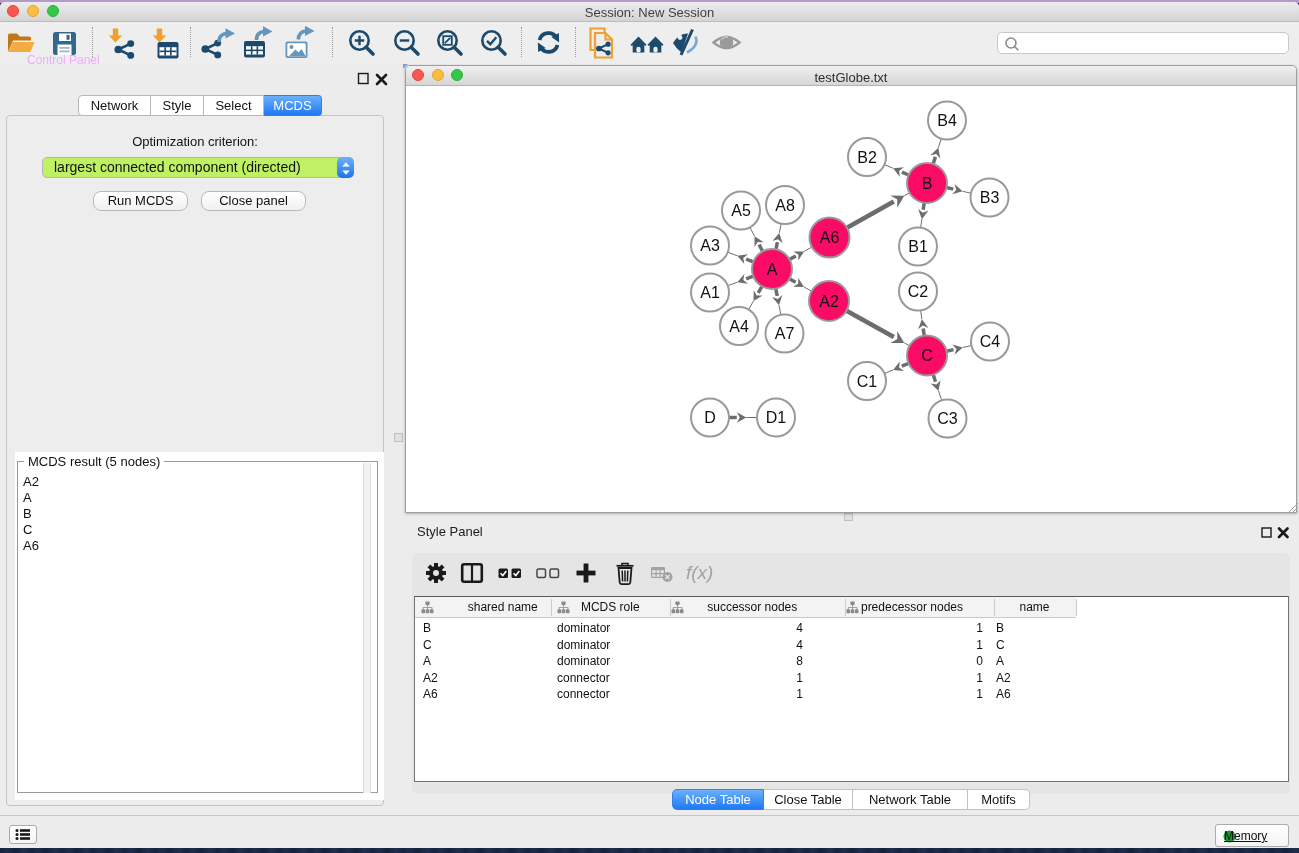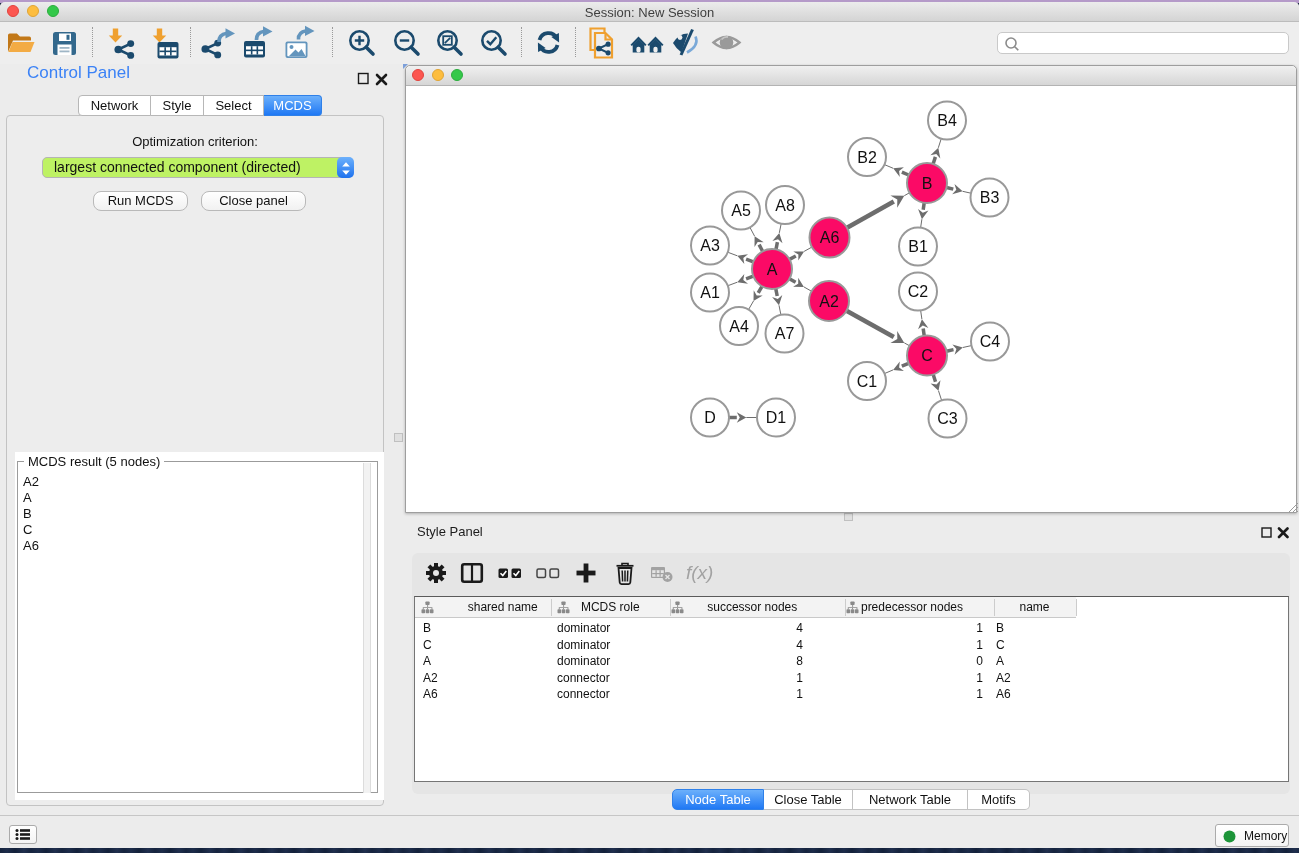--- a/index.html
+++ b/index.html
@@ -9,21 +9,21 @@
 #app{left:0;top:2px;width:1299px;height:846px;background:#ececec;border-radius:5px 5px 0 0;}
 
 #titlebar{left:0;top:2px;width:1299px;height:20px;background:linear-gradient(#ececec,#d4d4d4);border-bottom:1px solid #bcbcbc;border-radius:5px 5px 0 0;}
 .tl{width:12px;height:12px;border-radius:50%;top:3px;}
 #title{width:100%;text-align:center;top:3px;font-size:13px;color:#3f3f3f;}
 
 #toolbar{left:0;top:22px;width:1299px;height:42px;background:#eeeeee;}
 .sep{top:5px;width:1px;height:30px;border-left:1px dotted #9a9a9a;}
 .tbi{top:0;}
 #searchbox{left:997px;top:10px;width:292px;height:22px;background:#fff;border:1px solid #c9c9c9;border-radius:5px;}
-#cpTitle{left:27px;top:63px;font-size:17px;color:#3b82f6;}
+#cpTitle{left:27px;top:53px;font-size:12px;color:#f0abfc;}
 #cpPanel{left:6px;top:115px;width:378px;height:691px;background:#ededed;border:1px solid #c3c3c3;border-radius:4px;}
 .tab{top:95px;height:21px;border:1px solid #b7b7b7;background:#fff;font-size:13px;color:#111;text-align:center;line-height:20px;}
 .tabsel{background:linear-gradient(#6cb0fb,#1f78f4);color:#fff;border-color:#2f80e8;}
 #optlabel{left:6px;top:134px;width:378px;text-align:center;font-size:13px;color:#111;}
 #combo{left:42px;top:157px;width:311px;height:21px;background:#bef264;border:1px solid #b5b5b5;border-radius:5px;font-size:14px;color:#111;line-height:19px;padding-left:11px;}
 #comboBtn{left:337px;top:157px;width:17px;height:21px;border-radius:5px;background:linear-gradient(#6db1fc,#1e72ee);}
 .btn{top:191px;height:20px;background:linear-gradient(#ffffff,#f1f1f1);border:1px solid #b9b9b9;border-radius:8px;font-size:13px;color:#111;text-align:center;line-height:18px;}
 #resultWhite{left:15px;top:452px;width:369px;height:348px;background:#fff;}
 #fieldset{left:2px;top:9px;width:361px;height:332px;border:1px solid #9b9b9b;}
 #legend{left:6px;top:-8px;background:#fff;padding:0 4px;font-size:13px;color:#111;}
@@ -228,20 +228,21 @@
 </div>
 
 <div class="abs" style="left:394px;top:433px;width:9px;height:9px;background:#e0e0e0;border:1px solid #c0c0c0;"></div>
 <div class="abs" style="left:844px;top:513px;width:9px;height:8px;background:#e0e0e0;border:1px solid #c0c0c0;"></div>
 
 <div class="abs" id="netwin">
   <div class="abs" id="nettitle">
     <div class="abs tl" style="left:6px;top:3px;background:#fc5650;border:1px solid #e1433e;"></div>
     <div class="abs tl" style="left:25.5px;top:3px;background:#fdbd3e;border:1px solid #e0a434;"></div>
     <div class="abs tl" style="left:45px;top:3px;background:#34c84a;border:1px solid #2bad3d;"></div>
+    <div class="abs" id="nettext">testGlobe.txt</div>
   </div>
   <svg class="abs" style="left:-1px;top:19px;" width="890" height="426" viewBox="0 0 890 426">
       <g stroke="#6d6d6d" fill="#6d6d6d">
 <line x1="348.3" y1="191.1" x2="341.1" y2="193.8" stroke-width="3.5"></line>
 <polygon stroke="none" points="332.3,197.2 339.3,188.9 338.3,194.9 343.0,198.7"></polygon>
 <line x1="332.3" y1="197.2" x2="323.2" y2="200.6" stroke-width="1"></line>
 <line x1="348.3" y1="176.9" x2="341.1" y2="174.2" stroke-width="3.5"></line>
 <polygon stroke="none" points="332.3,170.8 343.0,169.3 338.3,173.1 339.3,179.1"></polygon>
 <line x1="332.3" y1="170.8" x2="323.2" y2="167.4" stroke-width="1"></line>
 <line x1="357.0" y1="201.3" x2="353.2" y2="207.8" stroke-width="3.5"></line>
@@ -494,19 +495,19 @@
           <rect x="10" y="3.2" width="10" height="2.6"></rect>
           <rect x="10" y="7.2" width="10" height="2.6"></rect>
           <rect x="10" y="11.2" width="10" height="2.6"></rect>
         </g>
       </svg>
     </div>
   <div class="abs sbtn" style="left:1215px;top:8px;width:74px;height:23px;font-size:12px;color:#111;">
     <svg width="13" height="13" style="position:absolute;left:7px;top:5px">
         <circle cx="6.5" cy="6.5" r="6" fill="#1c9438"></circle>
       </svg>
-    <span style="position:absolute;left:28px;top:4px;">Memory</span>
+    <span style="position:absolute;left:8px;top:4px;text-decoration:underline;">Memory</span>
   </div>
 </div>
 <svg class="abs" style="left:403px;top:64px" width="5" height="5" viewBox="0 0 5 5">
     <path d="M0 0 H5 L0 5 Z" fill="#7c9fd9"></path>
   </svg>
 <div class="abs" id="wallBot"></div>
 
 </body></html>

